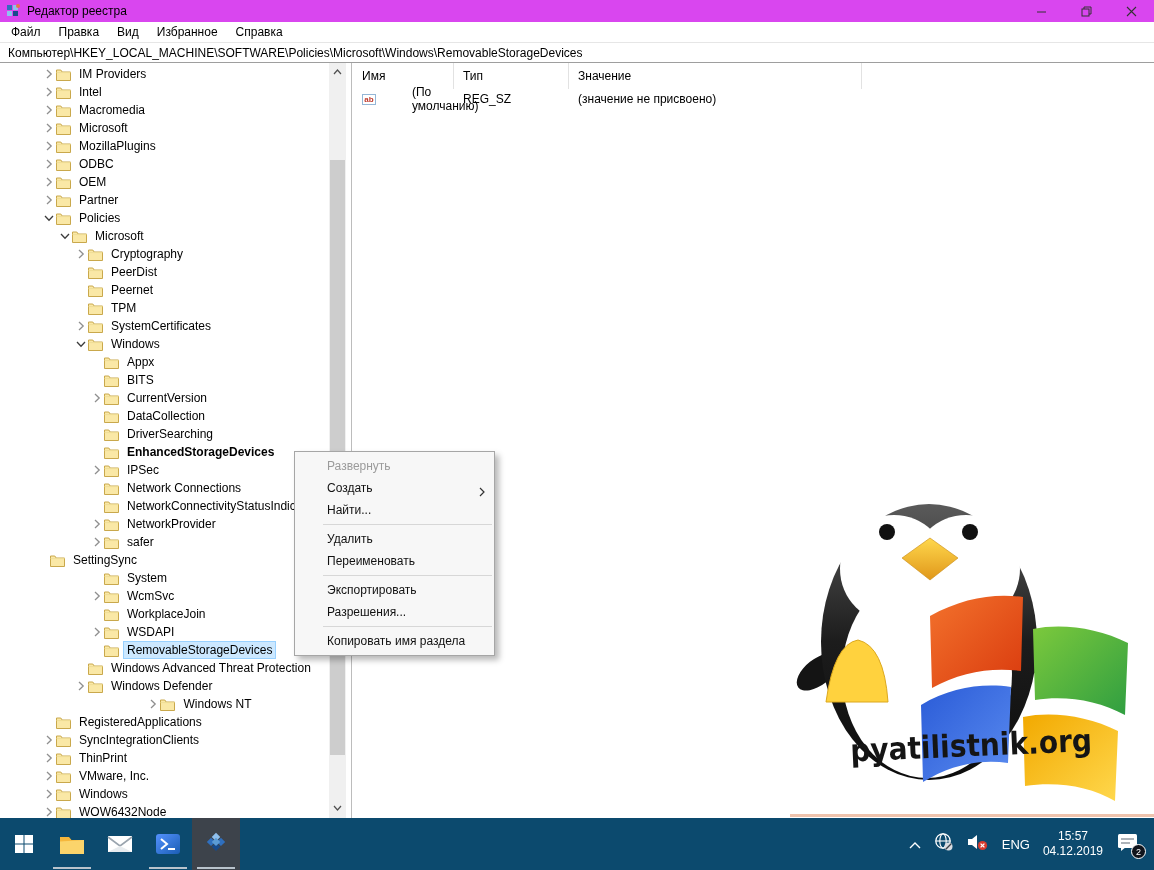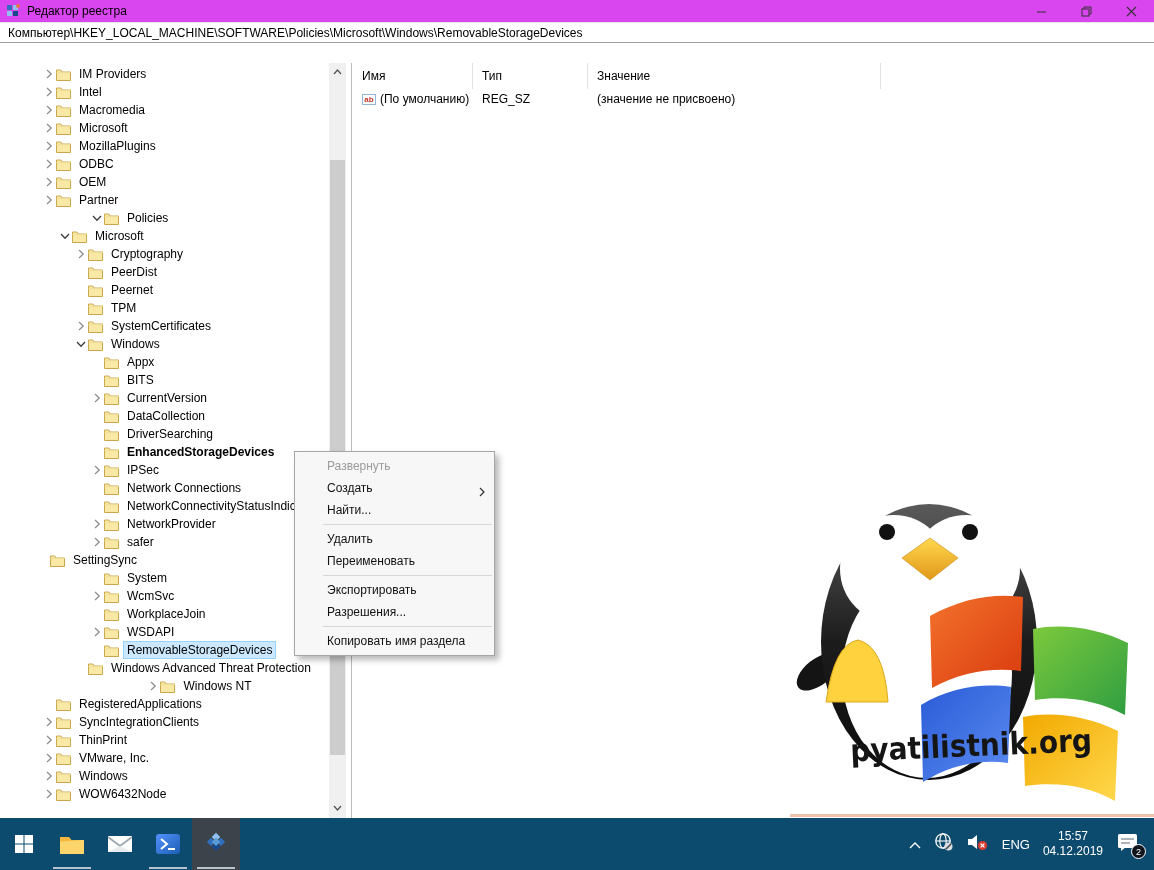--- a/index.html
+++ b/index.html
@@ -29,25 +29,25 @@
 
   .vscroll { position:absolute; right:5px; top:0; bottom:0; width:17px; background:#f0f0f0; }
   .vs-arrow { position:absolute; left:0; width:17px; height:17px; display:flex; align-items:center; justify-content:center; background:#f0f0f0; }
   .vs-up { top:0; } .vs-down { bottom:2px; }
   .vs-thumb { position:absolute; left:1px; width:15px; top:97px; height:595px; background:#cdcdcd; }
 
   .values-pane { position:absolute; left:353px; right:0; top:0; bottom:0; background:#fff; }
   .v-header { display:flex; height:26px; align-items:center; }
   .v-cell { font-size:12px; color:#000; padding-left:9px; height:26px; display:flex; align-items:center; }
   .v-header .v-cell { border-right:1px solid #e2e2e2; }
-  .cw0 { width:120px; } .cw1 { width:115px; } .cw2 { width:293px; }
+  .cw0 { width:101px; } .cw1 { width:115px; } .cw2 { width:293px; }
   .v-row { display:flex; height:20px; align-items:center; }
   .v-row .v-cell { height:20px; border:none; }
   .abicon { display:inline-block; width:14px; height:11px; border:1px solid #94b6d6; background:#fff; color:#c0392b; font-size:8px; font-weight:bold; line-height:9px; text-align:center; margin-right:4px; flex:0 0 14px; }
-  .name-cell { display:flex; align-items:center; }
+  .name-cell { display:flex; align-items:center;gap:32px; }
 
   
   .ctx-menu { position:absolute; left:294px; top:451px; width:201px; background:#f7f7f7; border:1px solid #a6a6a6; box-shadow:4px 4px 6px rgba(0,0,0,.28); z-index:50; padding:3px 0; }
   .ctx-item { height:22px; line-height:22px; font-size:12px; color:#111; padding-left:32px; position:relative; }
   .ctx-item.disabled { color:#9b9b9b; }
   .ctx-item .sub-arrow { position:absolute; right:9px; top:5px; }
   .ctx-sep { height:1px; background:#d7d7d7; margin:3px 2px 3px 28px; }
 
   
   .watermark { position:absolute; left:794px; top:474px; width:360px; height:345px; z-index:30; pointer-events:none; }
@@ -92,20 +92,27 @@
         </svg>
       </div>
       <div class="win-btn">
         <svg width="11" height="11" viewBox="0 0 11 11">
             <path d="M1 1 L10 10 M10 1 L1 10" stroke="#333" stroke-width="1.1"></path>
           </svg>
       </div>
     </div>
   </div>
 
+  <div class="menubar">
+      <span class="menu-item">Файл</span>
+      <span class="menu-item">Правка</span>
+      <span class="menu-item">Вид</span>
+      <span class="menu-item">Избранное</span>
+      <span class="menu-item">Справка</span>
+    </div>
 
   <div class="addressbar">
     <span>Компьютер\HKEY_LOCAL_MACHINE\SOFTWARE\Policies\Microsoft\Windows\RemovableStorageDevices</span>
   </div>
 
   <div class="content">
 
     <div class="tree-pane">
       <div class="tree">
           <div class="tree-row" style="padding-left: 42px;">
@@ -213,21 +220,21 @@
               </svg>
             </span>
             <span class="folder">
               <svg width="15" height="13" viewBox="0 0 15 13">
                 <path d="M0.5 2 h4.3 l1.4 2 h8.3 v8.5 h-14 z" fill="#fae8a6" stroke="#c9a84c" stroke-width="1"></path>
                 <path d="M0.5 4.6 h14" stroke="#efdd96" stroke-width="1"></path>
               </svg>
             </span>
             <span class="lbl">Partner</span>
           </div>
-          <div class="tree-row" style="padding-left: 42px; margin-left: 48px;">
+          <div class="tree-row" style="padding-left: 42px;">
             <span class="chev">
               <svg width="10" height="10" viewBox="0 0 10 10">
                 <path d="M1 3 L5 7.2 L9 3" fill="none" stroke="#3c3c3c" stroke-width="1.3"></path>
               </svg>
             </span>
             <span class="folder">
               <svg width="15" height="13" viewBox="0 0 15 13">
                 <path d="M0.5 2 h4.3 l1.4 2 h8.3 v8.5 h-14 z" fill="#fae8a6" stroke="#c9a84c" stroke-width="1"></path>
                 <path d="M0.5 4.6 h14" stroke="#efdd96" stroke-width="1"></path>
               </svg>
@@ -516,20 +523,34 @@
           </div>
           <div class="tree-row" style="padding-left: 74px;">
             <span class="chev"></span>
             <span class="folder">
               <svg width="15" height="13" viewBox="0 0 15 13">
                 <path d="M0.5 2 h4.3 l1.4 2 h8.3 v8.5 h-14 z" fill="#fae8a6" stroke="#c9a84c" stroke-width="1"></path>
                 <path d="M0.5 4.6 h14" stroke="#efdd96" stroke-width="1"></path>
               </svg>
             </span>
             <span class="lbl">Windows Advanced Threat Protection</span>
+          </div>
+          <div class="tree-row" style="padding-left: 74px;">
+            <span class="chev">
+              <svg width="10" height="10" viewBox="0 0 10 10">
+                <path d="M3 1 L7.2 5 L3 9" fill="none" stroke="#8f8f8f" stroke-width="1.3"></path>
+              </svg>
+            </span>
+            <span class="folder">
+              <svg width="15" height="13" viewBox="0 0 15 13">
+                <path d="M0.5 2 h4.3 l1.4 2 h8.3 v8.5 h-14 z" fill="#fae8a6" stroke="#c9a84c" stroke-width="1"></path>
+                <path d="M0.5 4.6 h14" stroke="#efdd96" stroke-width="1"></path>
+              </svg>
+            </span>
+            <span class="lbl">Windows Defender</span>
           </div>
           <div class="tree-row" style="padding-left: 74px; justify-content: center;">
             <span class="chev">
               <svg width="10" height="10" viewBox="0 0 10 10">
                 <path d="M3 1 L7.2 5 L3 9" fill="none" stroke="#8f8f8f" stroke-width="1.3"></path>
               </svg>
             </span>
             <span class="folder">
               <svg width="15" height="13" viewBox="0 0 15 13">
                 <path d="M0.5 2 h4.3 l1.4 2 h8.3 v8.5 h-14 z" fill="#fae8a6" stroke="#c9a84c" stroke-width="1"></path>

